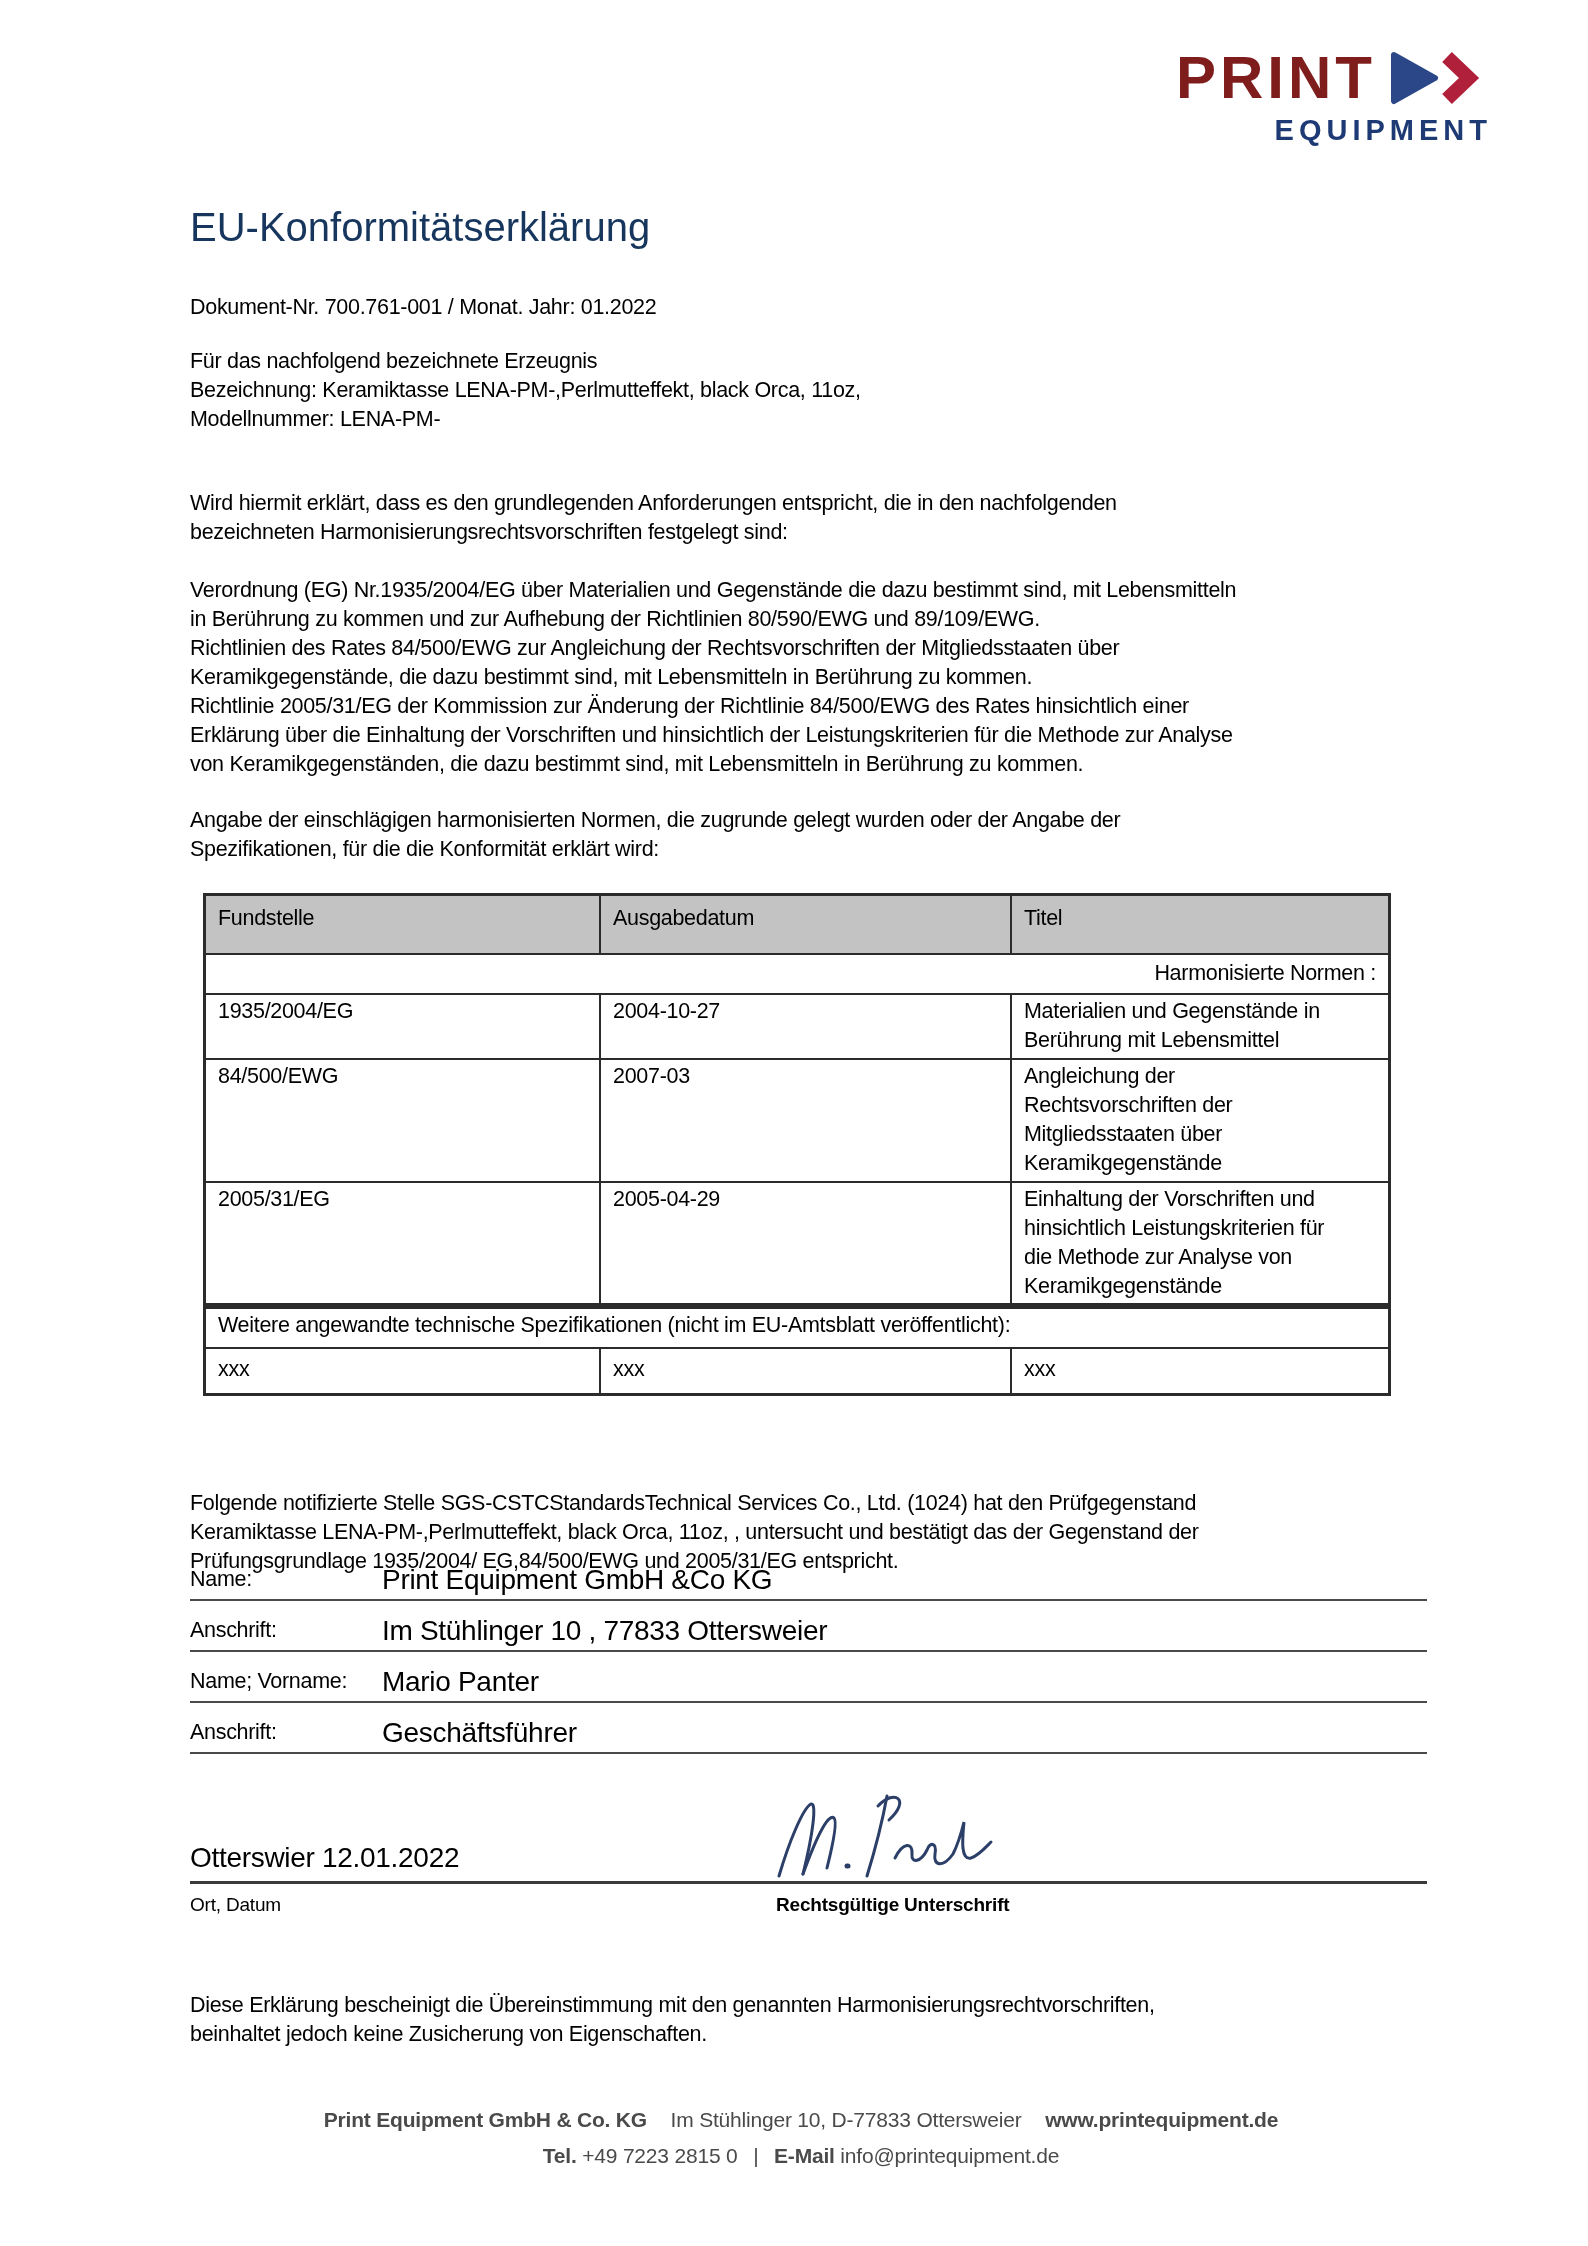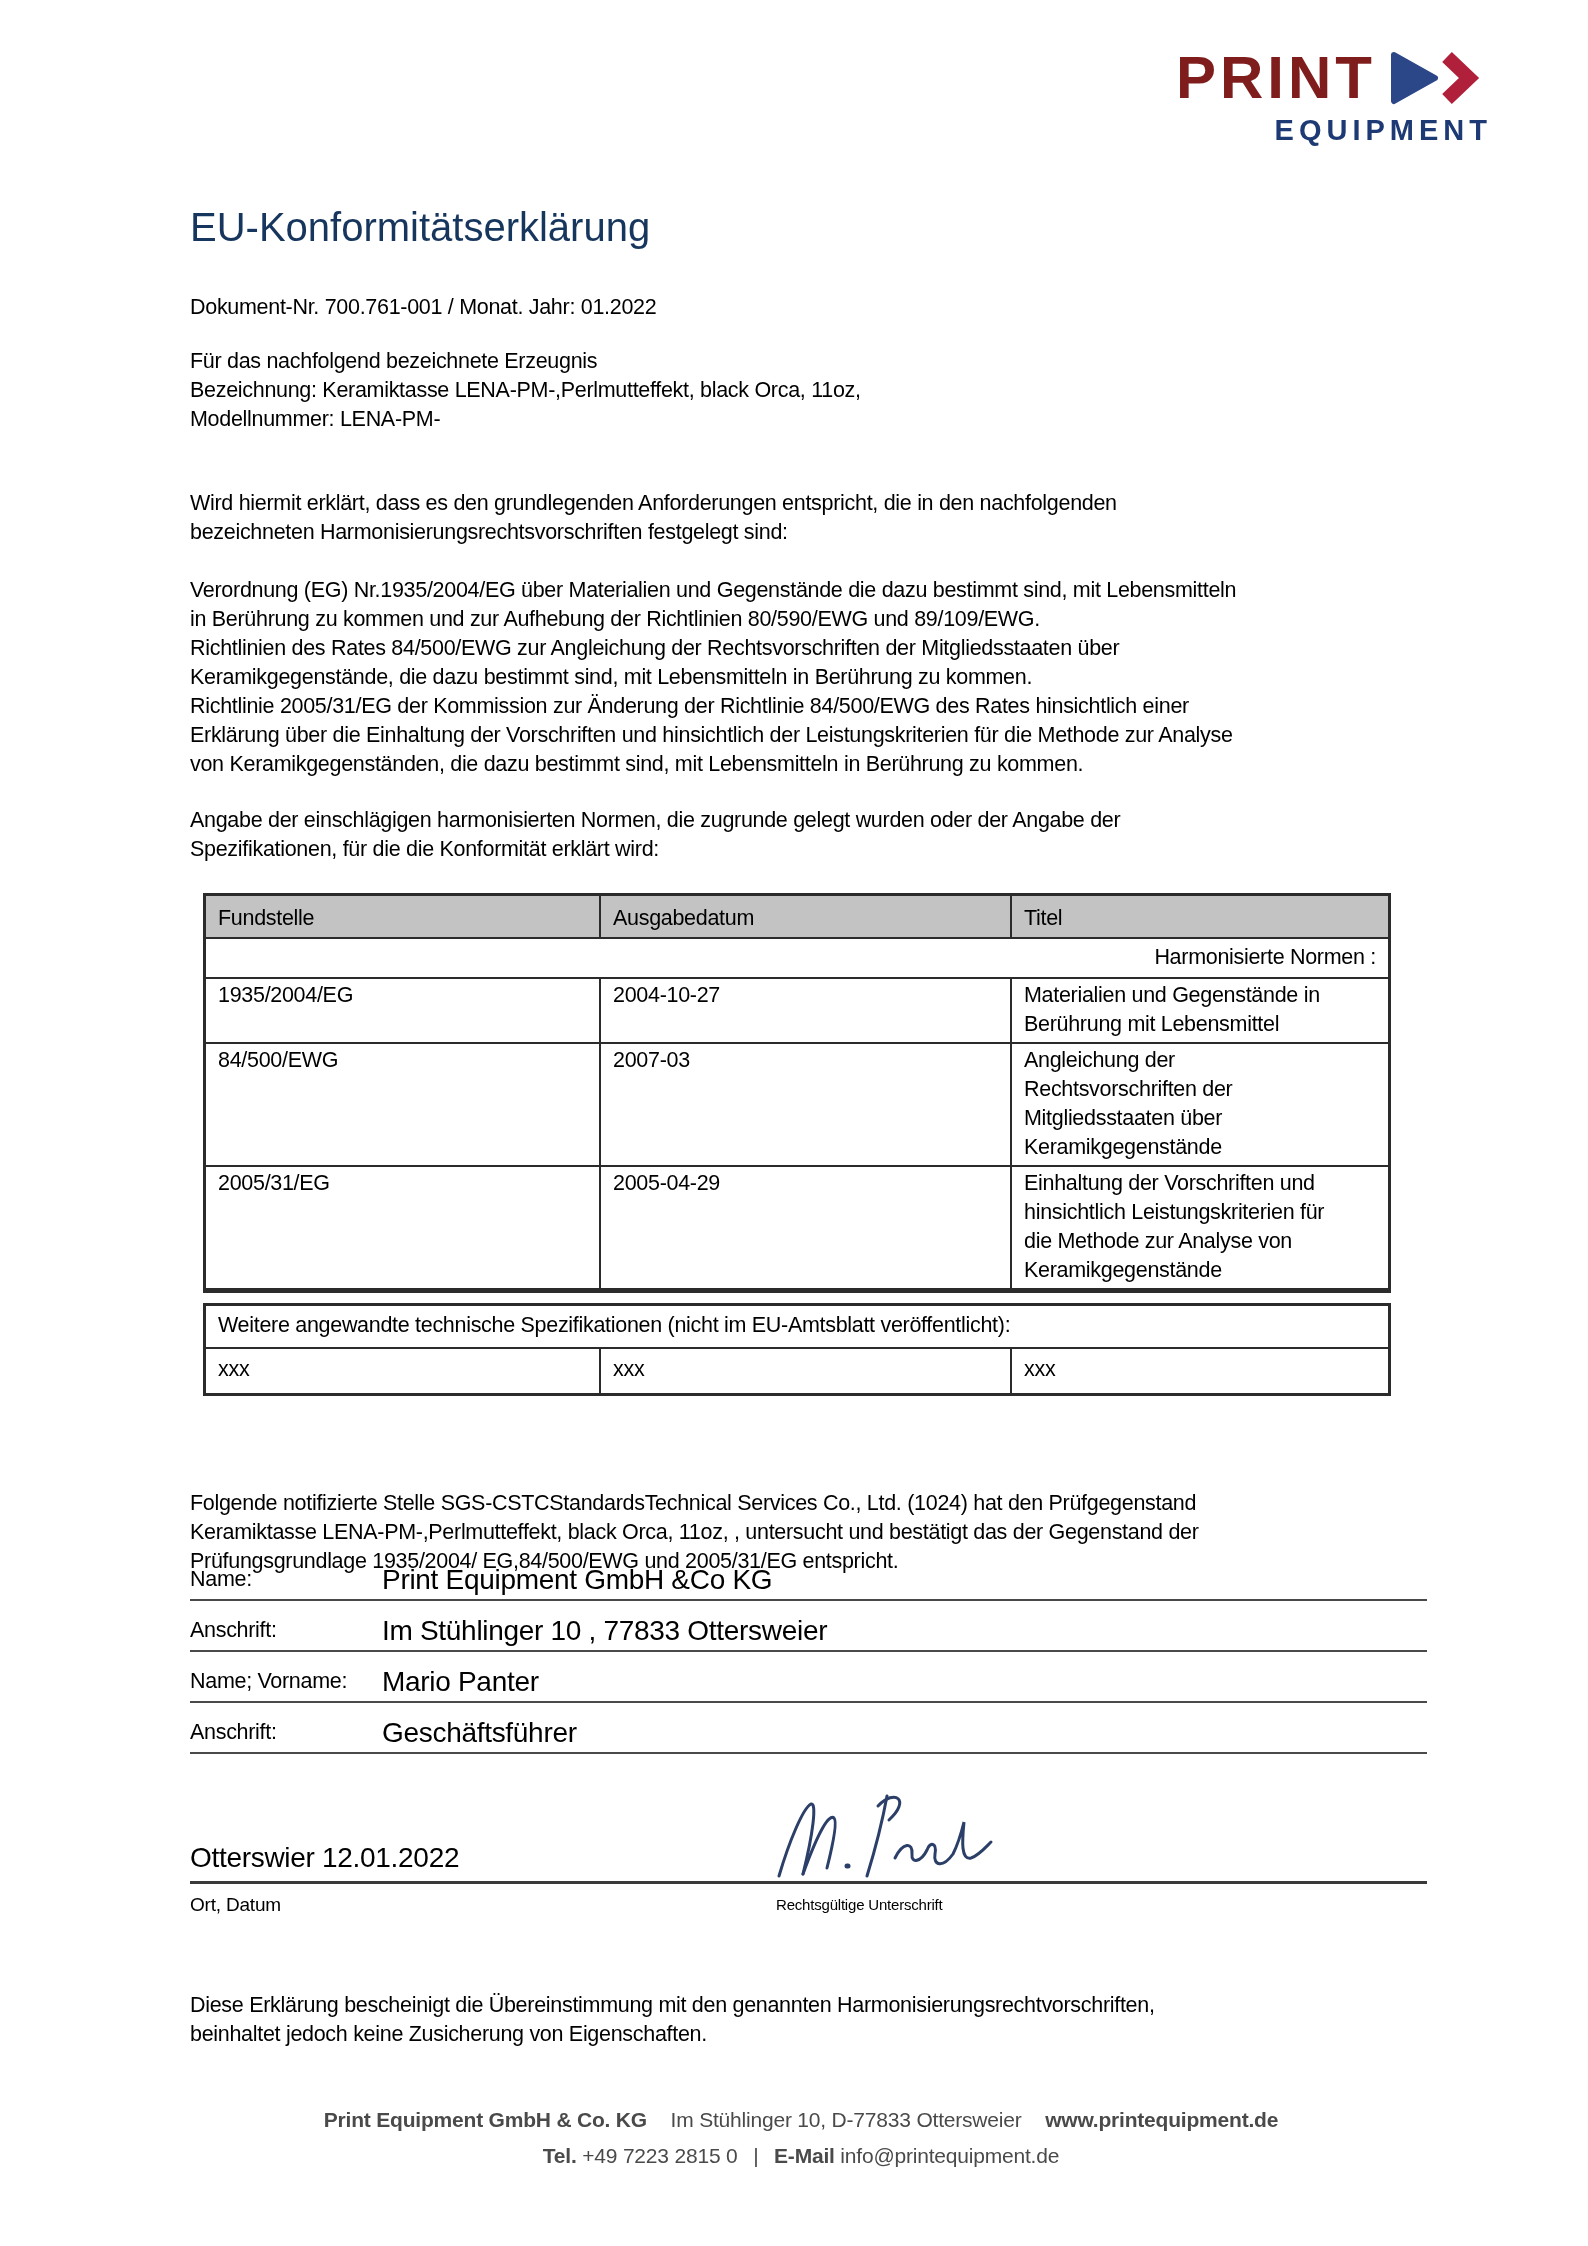--- a/index.html
+++ b/index.html
@@ -19,21 +19,21 @@
   .doc-line{top:293px;left:190px;}
   .product{top:347px;left:190px;width:1300px;}
   .declaration{top:489px;left:190px;width:1360px;}
   .regulations{top:576px;left:190px;width:1380px;}
   .normen-intro{top:806px;left:190px;width:1340px;}
 
   
   .norm-table{position:absolute;left:203px;top:893px;width:1188px;border:3px solid #2b2b2b;border-bottom-width:5px;box-sizing:border-box;}
   .cell{padding:2px 12px 3px;font-size:21.5px;line-height:29px;letter-spacing:-0.3px;box-sizing:border-box;white-space:pre-line;}
   .nt-head{display:flex;background:#c3c3c3;border-bottom:2px solid #2b2b2b;}
-  .nt-head .cell{padding:8px 12px 4px;}
+  .nt-head .cell{padding:8px 12px 20px;}
   .c1{width:393px;}
   .c2{width:411px;border-left:2px solid #2b2b2b;}
   .c3{flex:1;border-left:2px solid #2b2b2b;}
   .nt-sub{border-bottom:2px solid #2b2b2b;padding:4px 12px 5px;font-size:21.5px;line-height:29px;letter-spacing:-0.3px;text-align:right;}
   .nt-row{display:flex;border-bottom:2px solid #2b2b2b;}
   .nt-row:last-child{border-bottom:none;}
 
   
   .spec-table{position:absolute;left:203px;top:1303px;width:1188px;border:3px solid #2b2b2b;box-sizing:border-box;}
   .st-head{border-bottom:2px solid #2b2b2b;padding:5px 12px 7px;font-size:21.5px;line-height:29px;letter-spacing:-0.3px;}
@@ -46,21 +46,21 @@
   .fields{position:absolute;left:190px;top:1565px;width:1237px;}
   .field-row{display:flex;border-bottom:2px solid #4a4a4a;padding-bottom:5px;margin-bottom:15px;}
   .field-label{width:192px;font-size:21.5px;line-height:29px;letter-spacing:-0.3px;}
   .field-value{flex:1;font-size:28px;line-height:29px;letter-spacing:-0.3px;}
 
   
   .sig-svg{position:absolute;left:775px;top:1784px;}
   .place-date{position:absolute;left:190px;top:1841px;font-size:28px;line-height:34px;letter-spacing:-0.3px;}
   .sig-line{position:absolute;left:190px;top:1881px;width:1237px;border-top:3px solid #3a3a3a;}
   .caption-left{position:absolute;left:190px;top:1892px;font-size:19px;line-height:26px;letter-spacing:-0.2px;}
-  .caption-right{position:absolute;left:776px;top:1892px;font-size:15px;line-height:26px;letter-spacing:-0.2px;}
+  .caption-right{position:absolute;left:776px;top:1892px;font-size:19px;line-height:26px;letter-spacing:-0.2px;font-weight:bold;}
 
   .closing{top:1991px;left:190px;width:1380px;}
 
   
   .footer{position:absolute;left:0;top:2106px;width:100%;text-align:center;color:#4a4a4a;font-size:21px;line-height:28px;letter-spacing:-0.2px;margin-left:7px;}
   .footer .row2{margin-top:8px;}
   .b{font-weight:700;}
   .seg{margin:0 18px;}
   .seg-sm{margin:0 10px;}
 </style>

